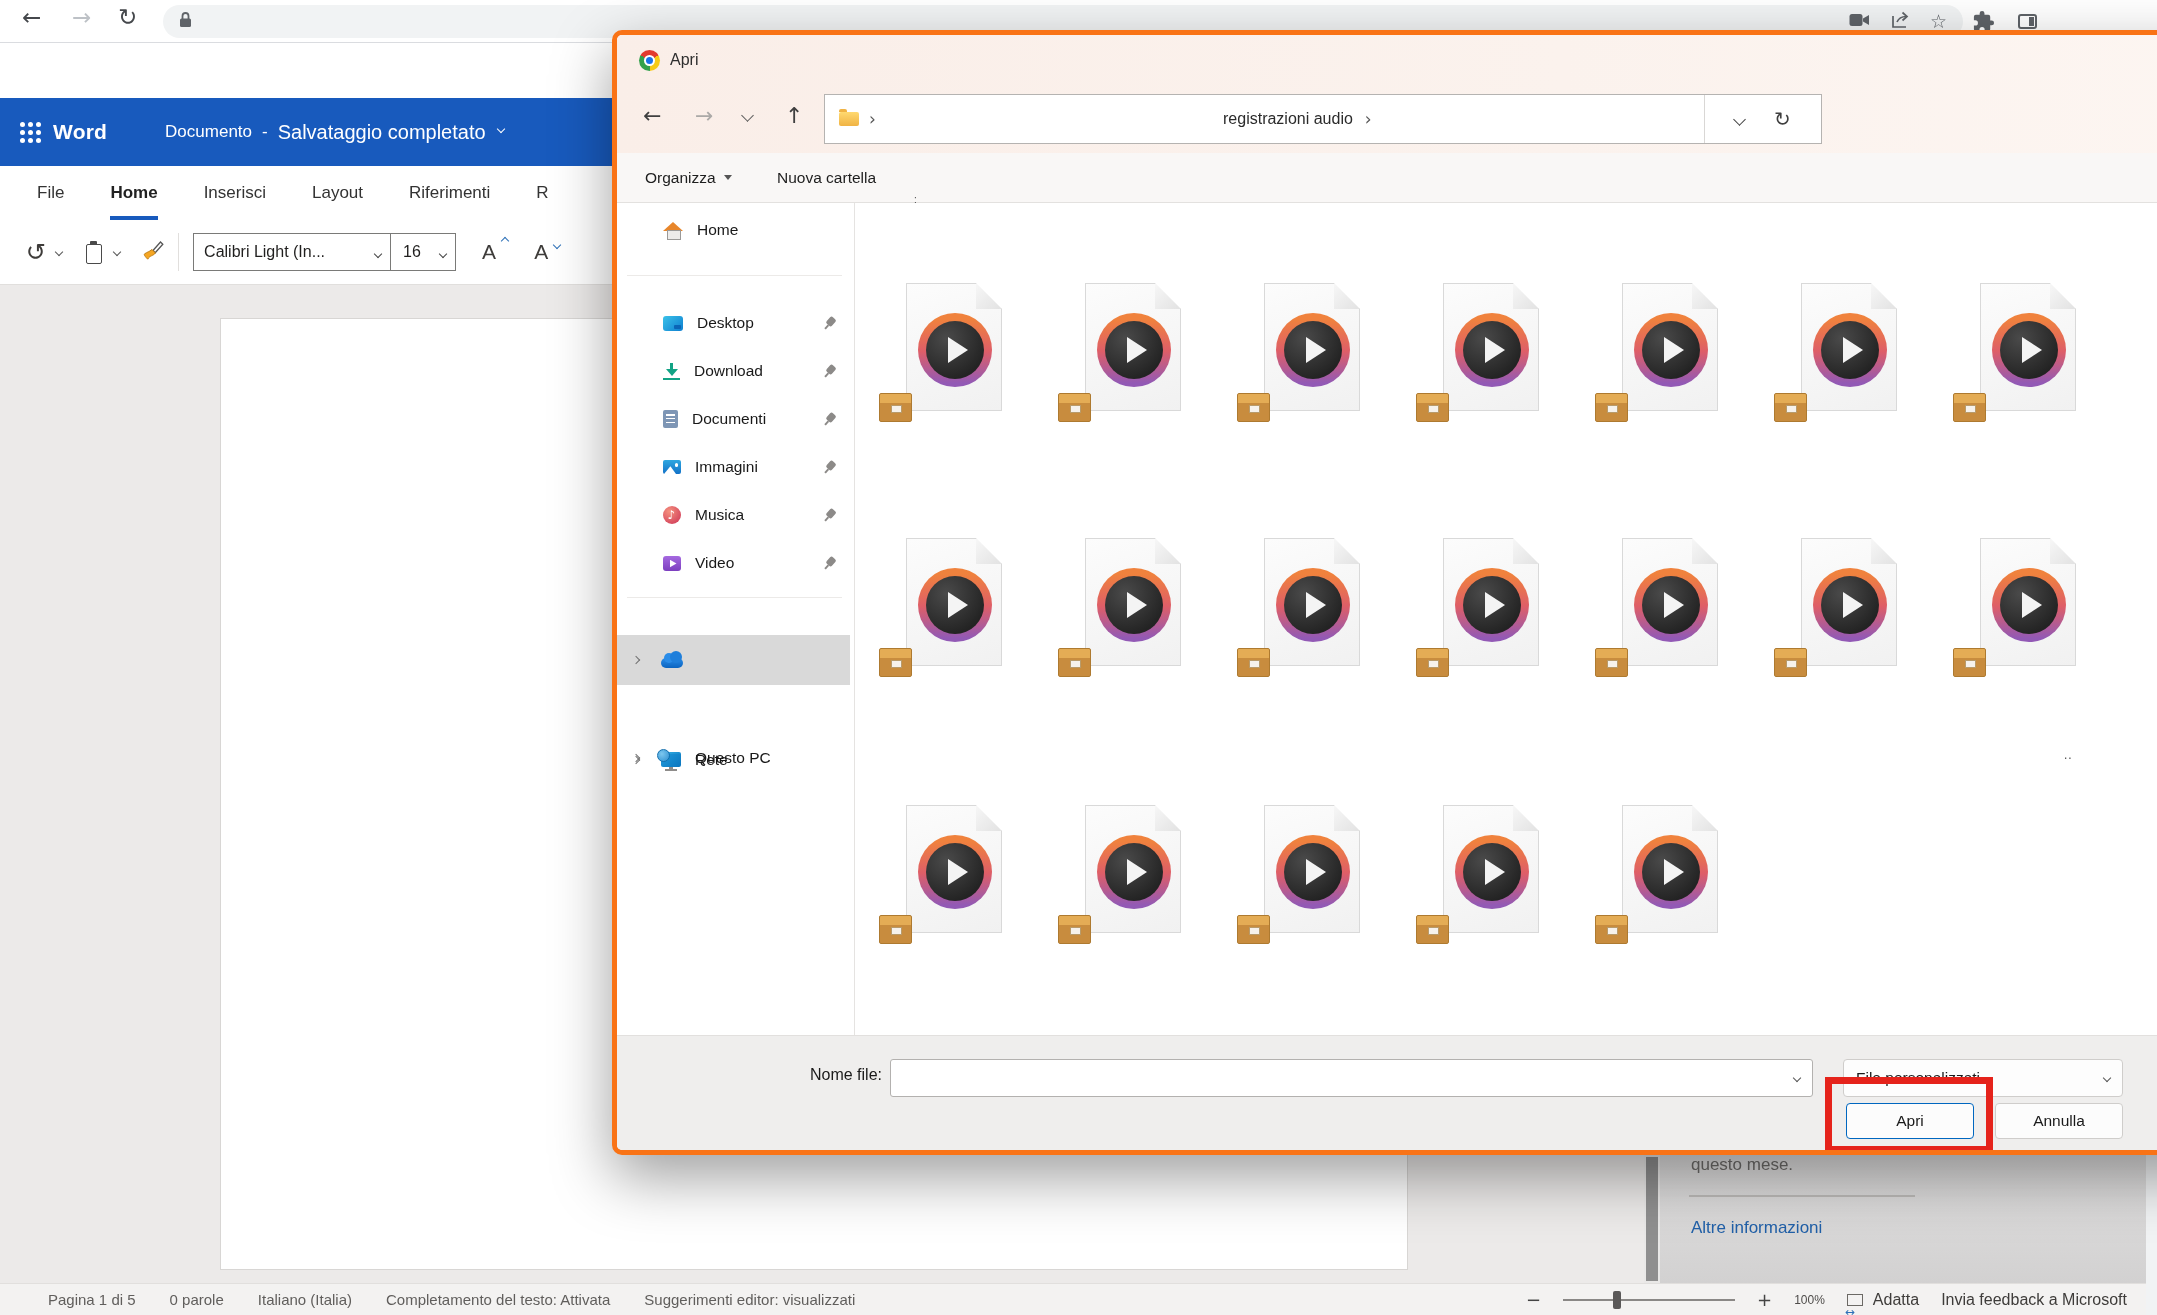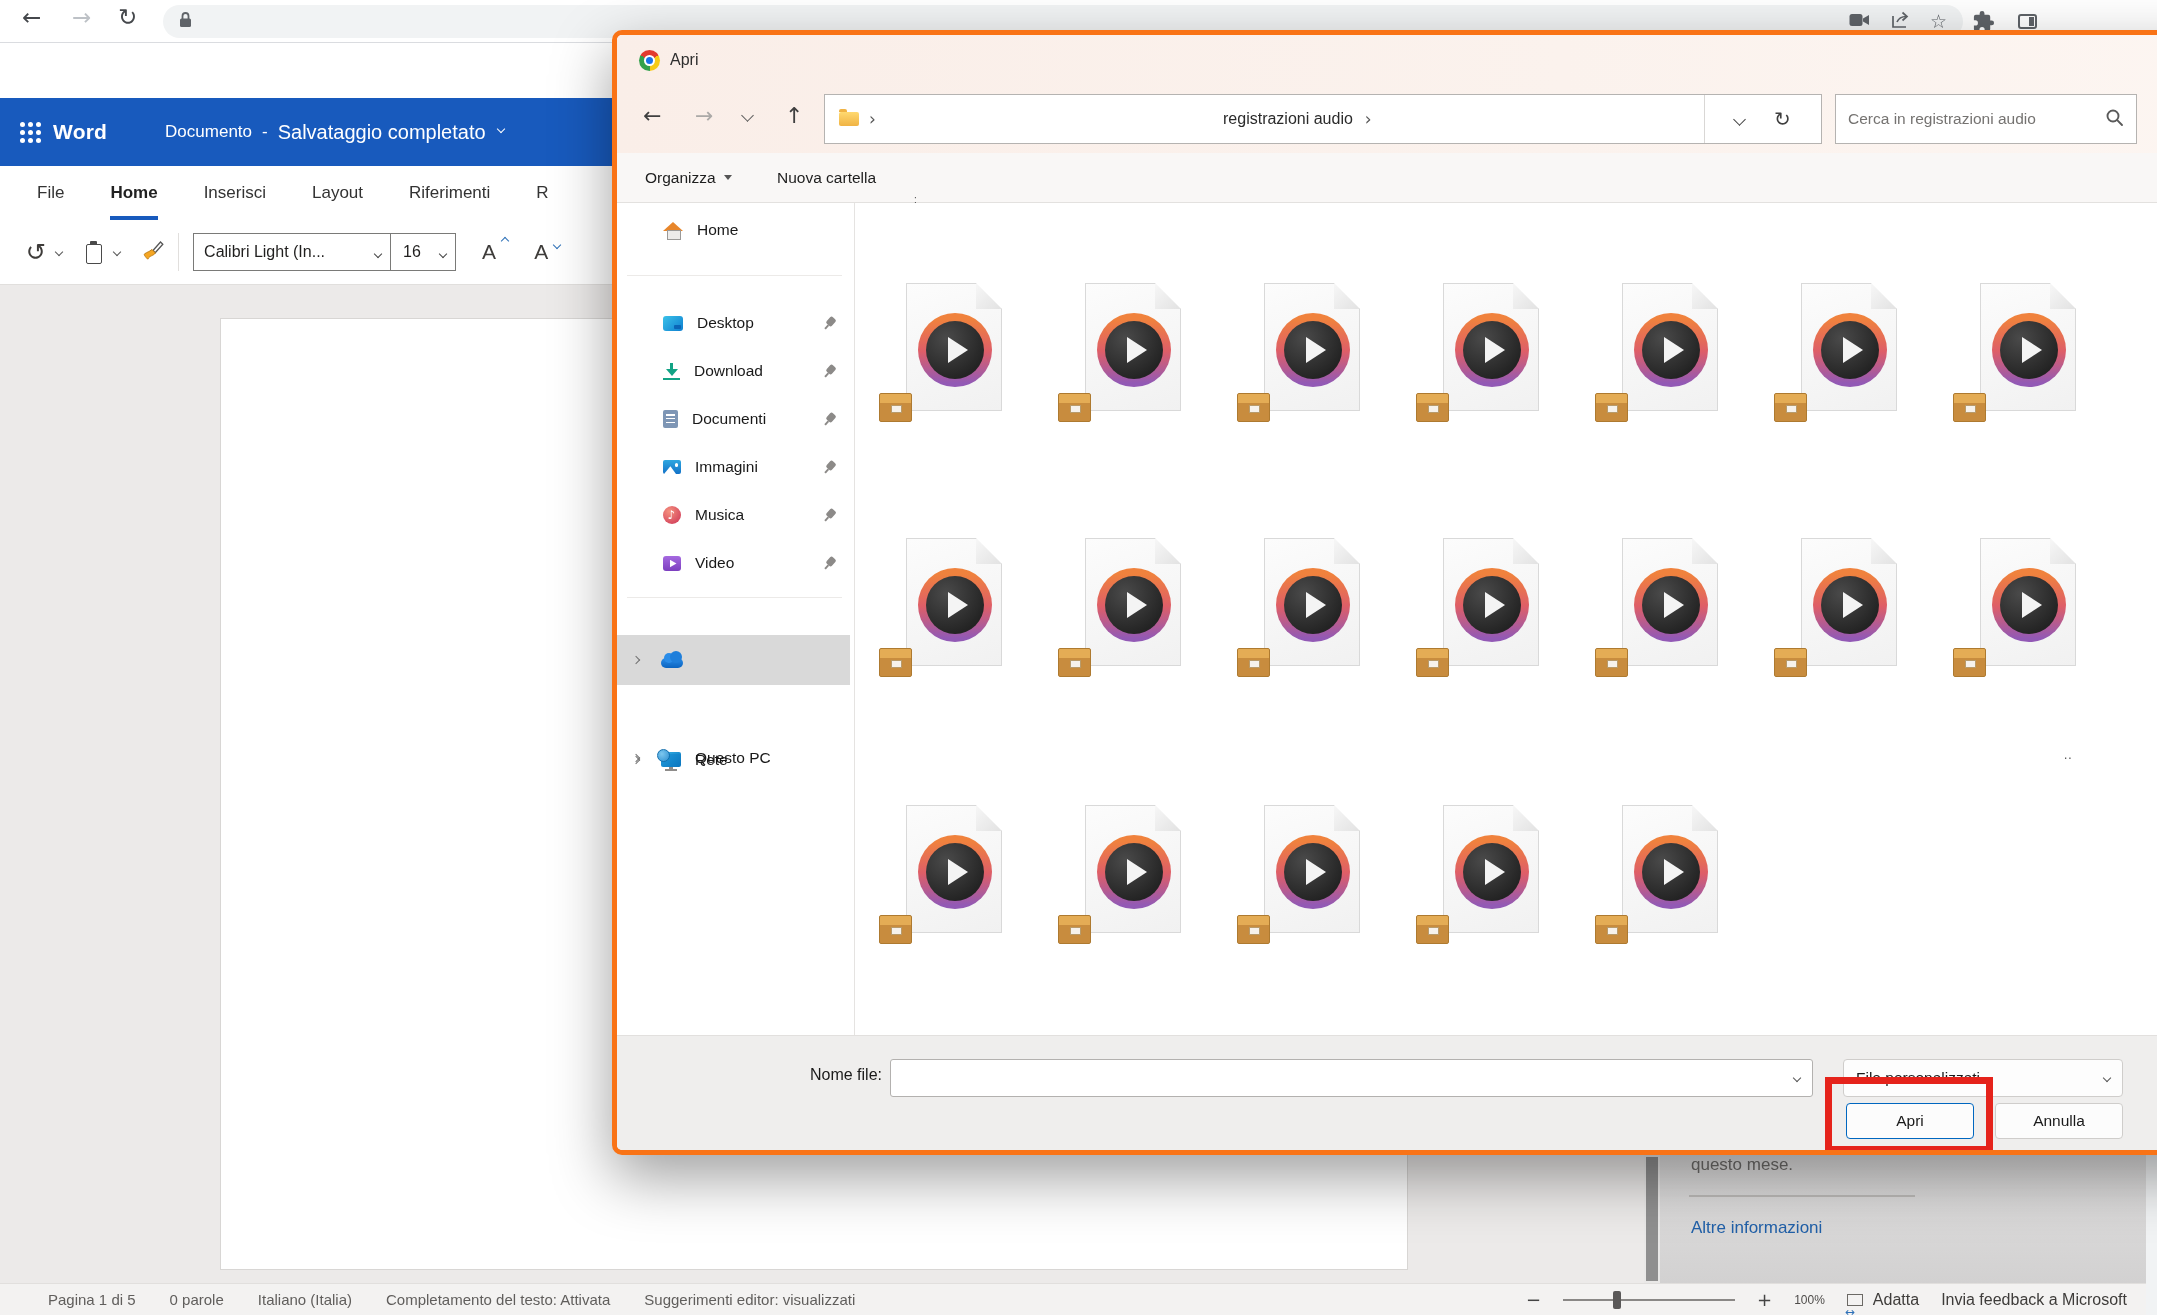--- a/index.html
+++ b/index.html
@@ -359,29 +359,20 @@
         <div class="crumb-tail">
           <span class="crumb-text">registrazioni audio</span>
           <span class="crumb-sep" style="margin-left:0">›</span>
         </div>
         <div class="addr-right">
           <span class="cv down"></span>
           <span class="re">↻</span>
         </div>
       </div>
 
-      <div class="search-box">
-        <input type="text" placeholder="Cerca in registrazioni audio" style="">
-        <span>
-          <svg width="19" height="19" viewBox="0 0 19 19">
-              <circle cx="8" cy="8" r="5.5" fill="none" stroke="#5A5A5A" stroke-width="1.9"></circle>
-              <line x1="12.2" y1="12.2" x2="17" y2="17" stroke="#5A5A5A" stroke-width="1.9" stroke-linecap="round"></line>
-            </svg>
-        </span>
-      </div>
     </div>
 
     <div class="dlg-cmd">
       <span class="cmd-item" style="left:28px">
         <span>Organizza</span>
           <span class="tri-down"></span>
       </span>
       <span class="cmd-item" style="left:160px">
         <span>Nuova cartella</span>
       </span>

